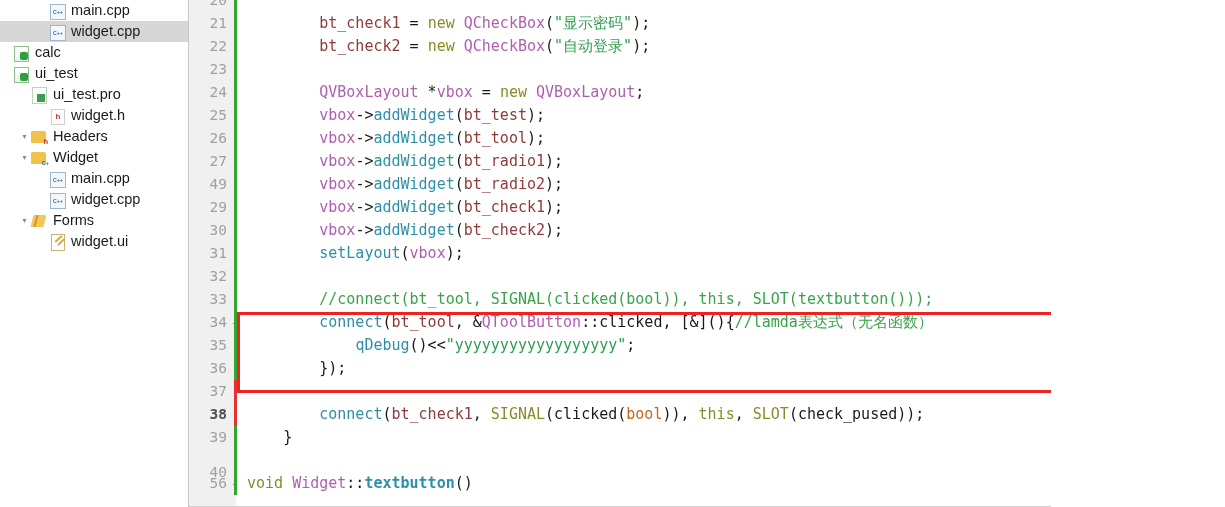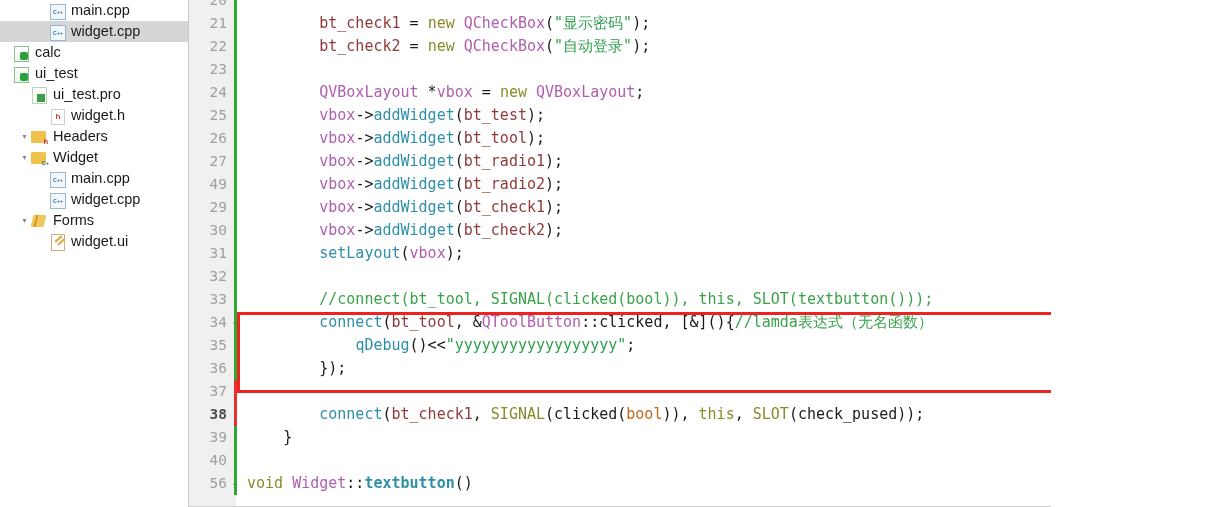--- a/index.html
+++ b/index.html
@@ -282,21 +282,21 @@
         <div class="gnum" style="top: 219px;">30</div>
         <div class="gnum" style="top: 242px;">31</div>
         <div class="gnum" style="top: 265px;">32</div>
         <div class="gnum" style="top: 288px;">33</div>
         <div class="gnum" style="top: 311px;">34</div>
         <div class="gnum" style="top: 334px;">35</div>
         <div class="gnum" style="top: 357px;">36</div>
         <div class="gnum" style="top: 380px;">37</div>
         <div class="gnum cur" style="top: 403px;">38</div>
         <div class="gnum" style="top: 426px;">39</div>
-        <div class="gnum" style="top: 449px;">40</div>
+        <div class="gnum" style="top: 461px;">40</div>
         <div class="gnum" style="top: 472px;">56</div>
         <div class="gmark" style="top: 311px;">⌄</div>
         <div class="gmark" style="top: 472px;">⌄</div>
       </div>
     <div id="changebar">
         <div class="cb-seg" style="top: 0px; height: 380px; background: rgb(46, 168, 46);"></div>
         <div class="cb-seg" style="top: 380px; height: 46px; background: rgb(229, 48, 48);"></div>
         <div class="cb-seg" style="top: 426px; height: 69px; background: rgb(46, 168, 46);"></div>
       </div>
     <div id="codearea"><div class="cline" style="top: -11px;"></div><div class="cline" style="top: 12px;"><span class="t-plain">        </span><span class="t-var">bt_check1</span><span class="t-op"> = </span><span class="t-kw">new</span><span class="t-plain"> </span><span class="t-type">QCheckBox</span><span class="t-punct">(</span><span class="t-str">"显示密码"</span><span class="t-punct">);</span></div><div class="cline" style="top: 35px;"><span class="t-plain">        </span><span class="t-var">bt_check2</span><span class="t-op"> = </span><span class="t-kw">new</span><span class="t-plain"> </span><span class="t-type">QCheckBox</span><span class="t-punct">(</span><span class="t-str">"自动登录"</span><span class="t-punct">);</span></div><div class="cline" style="top: 58px;"></div><div class="cline" style="top: 81px;"><span class="t-plain">        </span><span class="t-type">QVBoxLayout</span><span class="t-punct"> *</span><span class="t-type">vbox</span><span class="t-op"> = </span><span class="t-kw">new</span><span class="t-plain"> </span><span class="t-type">QVBoxLayout</span><span class="t-punct">;</span></div><div class="cline" style="top: 104px;"><span class="t-plain">        </span><span class="t-type">vbox</span><span class="t-punct">-&gt;</span><span class="t-fn">addWidget</span><span class="t-punct">(</span><span class="t-var">bt_test</span><span class="t-punct">);</span></div><div class="cline" style="top: 127px;"><span class="t-plain">        </span><span class="t-type">vbox</span><span class="t-punct">-&gt;</span><span class="t-fn">addWidget</span><span class="t-punct">(</span><span class="t-var">bt_tool</span><span class="t-punct">);</span></div><div class="cline" style="top: 150px;"><span class="t-plain">        </span><span class="t-type">vbox</span><span class="t-punct">-&gt;</span><span class="t-fn">addWidget</span><span class="t-punct">(</span><span class="t-var">bt_radio1</span><span class="t-punct">);</span></div><div class="cline" style="top: 173px;"><span class="t-plain">        </span><span class="t-type">vbox</span><span class="t-punct">-&gt;</span><span class="t-fn">addWidget</span><span class="t-punct">(</span><span class="t-var">bt_radio2</span><span class="t-punct">);</span></div><div class="cline" style="top: 196px;"><span class="t-plain">        </span><span class="t-type">vbox</span><span class="t-punct">-&gt;</span><span class="t-fn">addWidget</span><span class="t-punct">(</span><span class="t-var">bt_check1</span><span class="t-punct">);</span></div><div class="cline" style="top: 219px;"><span class="t-plain">        </span><span class="t-type">vbox</span><span class="t-punct">-&gt;</span><span class="t-fn">addWidget</span><span class="t-punct">(</span><span class="t-var">bt_check2</span><span class="t-punct">);</span></div><div class="cline" style="top: 242px;"><span class="t-plain">        </span><span class="t-fn">setLayout</span><span class="t-punct">(</span><span class="t-type">vbox</span><span class="t-punct">);</span></div><div class="cline" style="top: 265px;"></div><div class="cline" style="top: 288px;"><span class="t-plain">        </span><span class="t-cmt">//connect(bt_tool, SIGNAL(clicked(bool)), this, SLOT(textbutton()));</span></div><div class="cline" style="top: 311px;"><span class="t-plain">        </span><span class="t-fn">connect</span><span class="t-punct">(</span><span class="t-var">bt_tool</span><span class="t-punct">, &amp;</span><span class="t-type">QToolButton</span><span class="t-punct">::</span><span class="t-plain">clicked</span><span class="t-punct">, [&amp;](){</span><span class="t-cmt">//lamda表达式（无名函数）</span></div><div class="cline" style="top: 334px;"><span class="t-plain">            </span><span class="t-fn">qDebug</span><span class="t-punct">()&lt;&lt;</span><span class="t-str">"yyyyyyyyyyyyyyyyyy"</span><span class="t-punct">;</span></div><div class="cline" style="top: 357px;"><span class="t-plain">        </span><span class="t-punct">});</span></div><div class="cline" style="top: 380px;"></div><div class="cline" style="top: 403px;"><span class="t-plain">        </span><span class="t-fn">connect</span><span class="t-punct">(</span><span class="t-var">bt_check1</span><span class="t-punct">, </span><span class="t-macro">SIGNAL</span><span class="t-punct">(</span><span class="t-plain">clicked</span><span class="t-punct">(</span><span class="t-num">bool</span><span class="t-punct">)), </span><span class="t-this">this</span><span class="t-punct">, </span><span class="t-macro">SLOT</span><span class="t-punct">(</span><span class="t-plain">check_pused</span><span class="t-punct">));</span></div><div class="cline" style="top: 426px;"><span class="t-plain">    </span><span class="t-punct">}</span></div><div class="cline" style="top: 449px;"></div><div class="cline" style="top: 472px;"><span class="t-plain"></span><span class="t-kw">void</span><span class="t-plain"> </span><span class="t-type">Widget</span><span class="t-punct">::</span><span class="t-fnb">textbutton</span><span class="t-punct">()</span></div></div>

